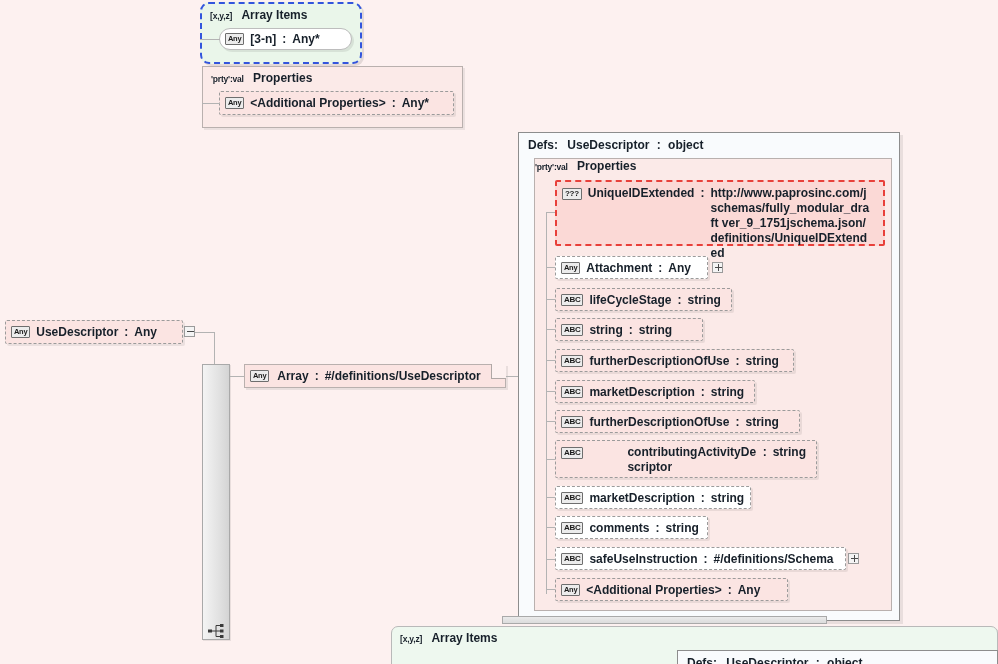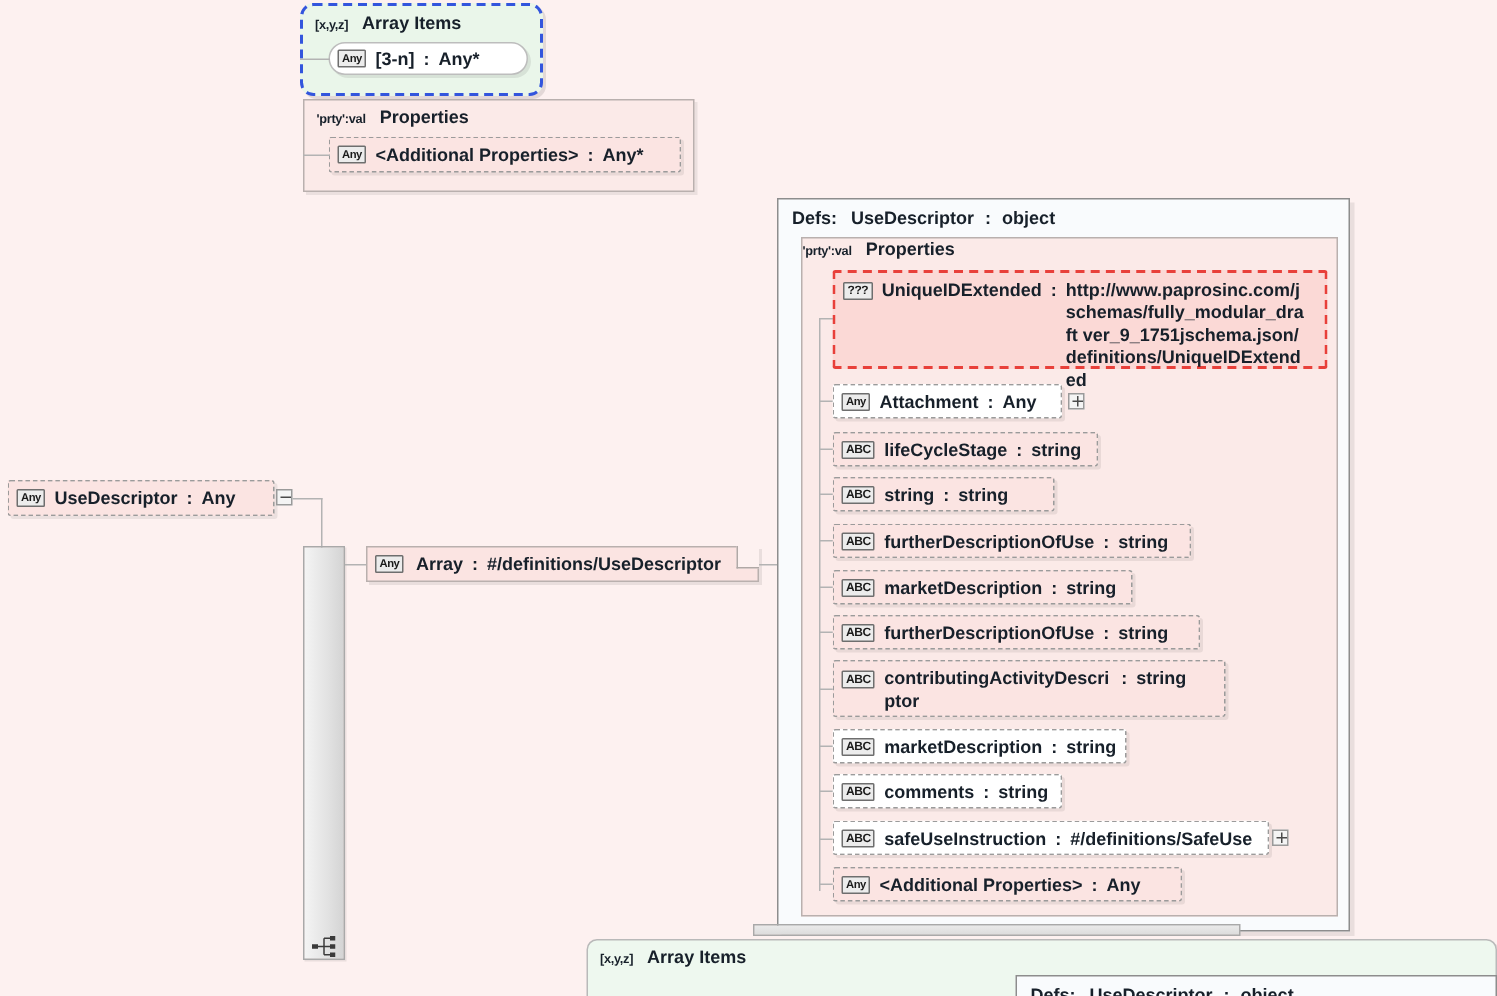--- a/index.html
+++ b/index.html
@@ -255,21 +255,21 @@
 
   <div class="row" style="left:555px;top:410px;width:245px;height:23px;">
     <span class="badge">ABC</span>
     <span class="name">furtherDescriptionOfUse</span>
     <span class="sep">:</span>
     <span class="type">string</span>
   </div>
 
   <div class="row txtwrap" style="left:555px;top:440px;width:262px;height:38px;">
     <span class="badge" style="top:2px;">ABC</span>
-    <span class="name" style="display:inline-block;max-width:152px;word-break:break-all;">contributingActivityDescriptor</span>
+    <span class="name" style="display:inline-block;max-width:152px;word-break:break-all;margin-left:38px;">contributingActivityDescriptor</span>
     <span class="sep" style="flex:0 0 auto;">:</span>
     <span class="type" style="flex:0 0 auto;">string</span>
   </div>
 
   <div class="row white" style="left:555px;top:486px;width:196px;height:23px;">
     <span class="badge">ABC</span>
     <span class="name">marketDescription</span>
     <span class="sep">:</span>
     <span class="type">string</span>
   </div>
@@ -278,21 +278,21 @@
     <span class="badge">ABC</span>
     <span class="name">comments</span>
     <span class="sep">:</span>
     <span class="type">string</span>
   </div>
 
   <div class="row white" style="left:555px;top:547px;width:291px;height:23px;">
     <span class="badge" style="position:relative;">ABC</span>
     <span class="name">safeUseInstruction</span>
     <span class="sep">:</span>
-    <span class="type">#/definitions/SafeUse</span>
+    <span class="type">#/definitions/Schema</span>
   </div>
   <div class="exp plus" style="left:848px;top:553px;"></div>
 
   <div class="row" style="left:555px;top:578px;width:233px;height:23px;">
     <span class="badge any">Any</span>
     <span class="name">&lt;Additional Properties&gt;</span>
     <span class="sep">:</span>
     <span class="type">Any</span>
   </div>
 

